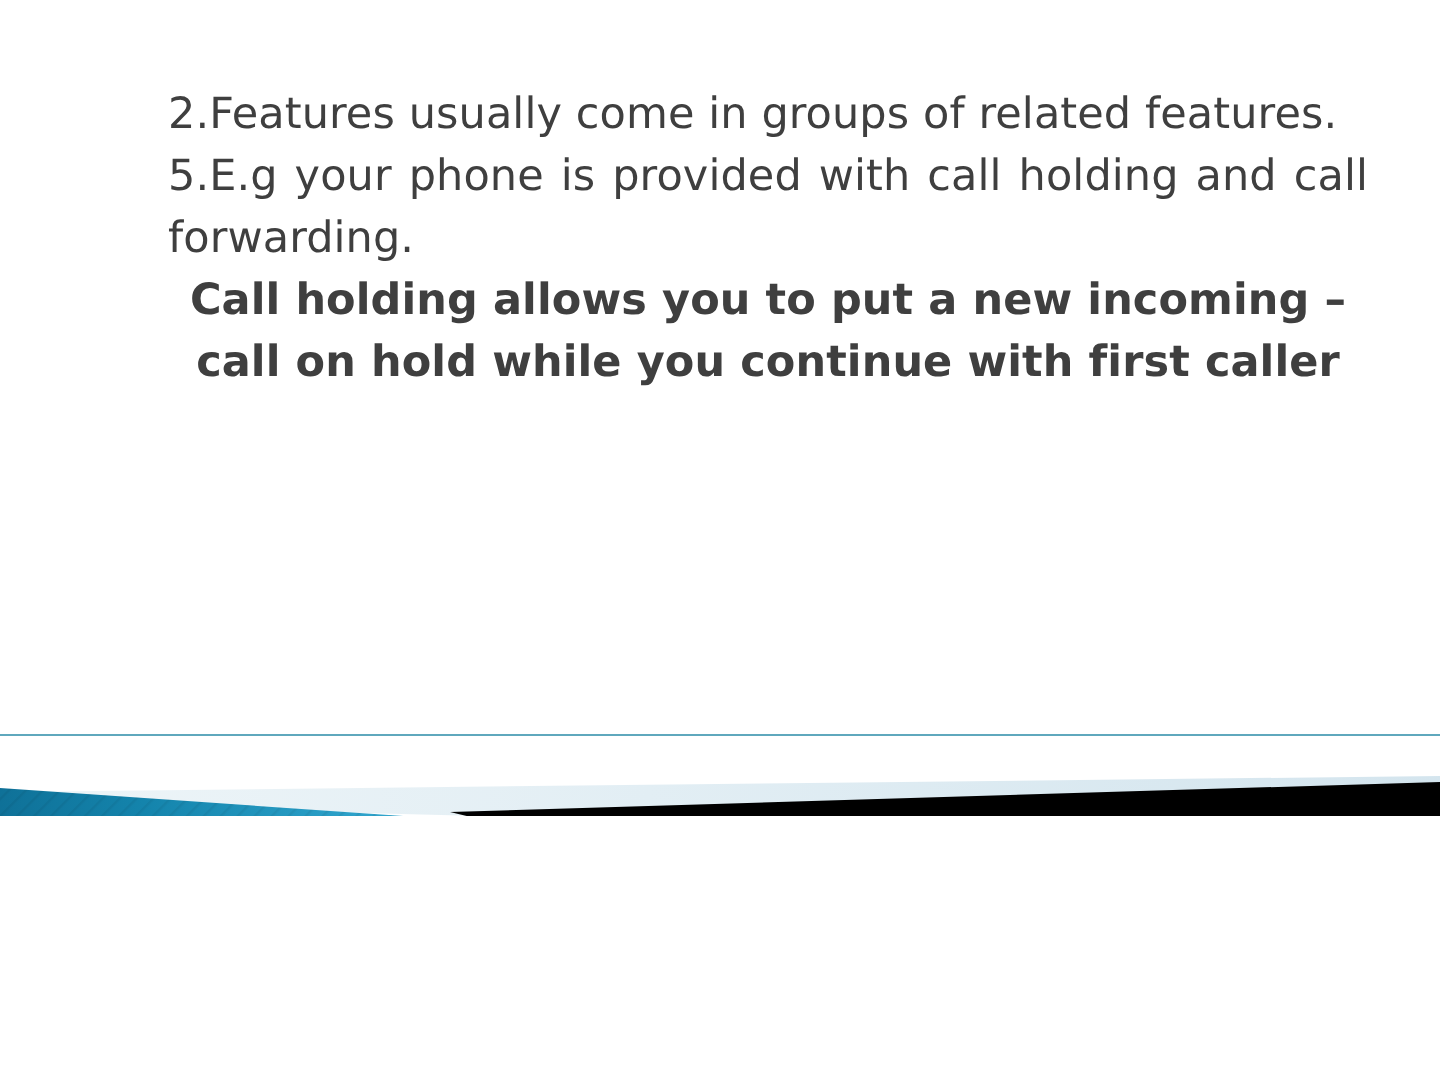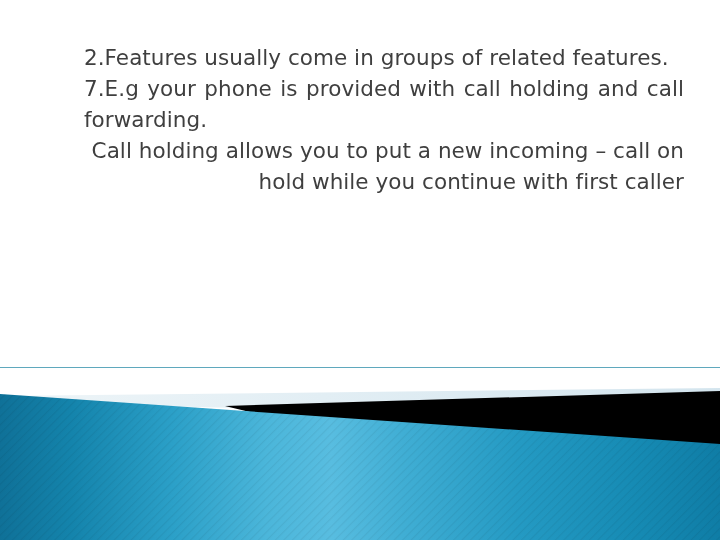--- a/index.html
+++ b/index.html
@@ -9,21 +9,21 @@
   body {
     width: 720px;
     height: 540px;
     background: #ffffff;
     font-family: "DejaVu Sans", sans-serif;
     overflow: hidden;
   }
   #slide {
     position: relative;
     width: 720px;
-    height: 540px;
+    height: 408px;
     background: #ffffff;
     overflow: hidden;
   }
 
   
   #decor {
     position: absolute;
     left: 0;
     top: 0;
     width: 720px;
@@ -43,21 +43,22 @@
     margin: 0;
     color: #3f3f3f;
     font-size: 21.5px;
     line-height: 30.9px;
     text-align: justify;
     text-justify: inter-word;
     letter-spacing: 0.05px;
     font-weight: 400;
   }
   .para.last-left {
-    text-align: right;
+    text-align: center;
+    font-weight: bold;
   }
 </style>
 </head>
 <body>
 
 <div id="slide">
 
   <svg id="decor" viewBox="0 0 720 540" preserveAspectRatio="none" xmlns="http://www.w3.org/2000/svg">
     <defs>
       <linearGradient id="blueGrad" x1="0" y1="0" x2="1" y2="0">
@@ -87,17 +88,17 @@
     <polygon points="225,406 720,391 720,448 300,424" fill="#000000"></polygon>
 
     <polygon points="0,394 720,444 720,540 0,540" fill="url(#blueGrad)"></polygon>
     <polygon points="0,394 720,444 720,540 0,540" fill="url(#diagLines)"></polygon>
 
     <line x1="0" y1="367.5" x2="720" y2="367.5" stroke="#5fa8bd" stroke-width="1"></line>
   </svg>
 
   <div id="content">
     <p class="para">2.Features usually come in groups of related features.</p>
-    <p class="para">7.E.g your phone is provided with call holding and call forwarding.</p>
+    <p class="para">5.E.g your phone is provided with call holding and call forwarding.</p>
     <p class="para last-left">Call holding allows you to put a new incoming – call on hold while you continue with first caller</p>
   </div>
 
 </div>
 
 </body></html>

